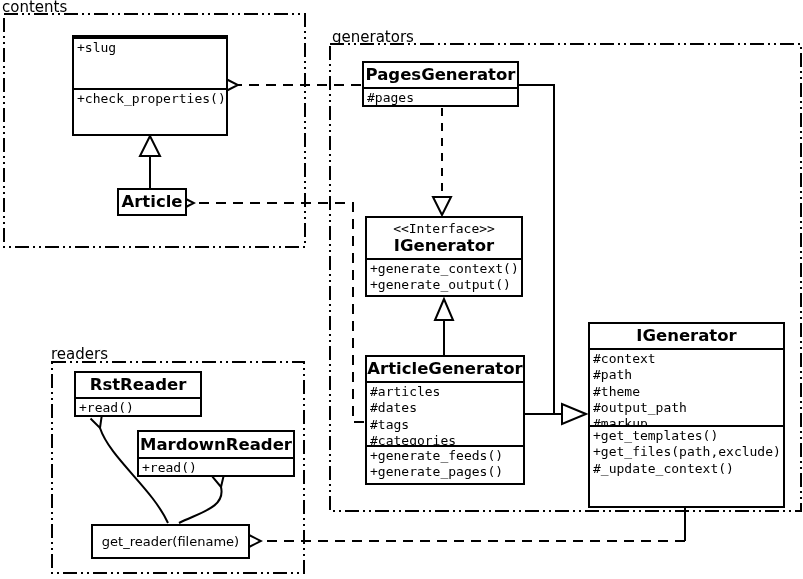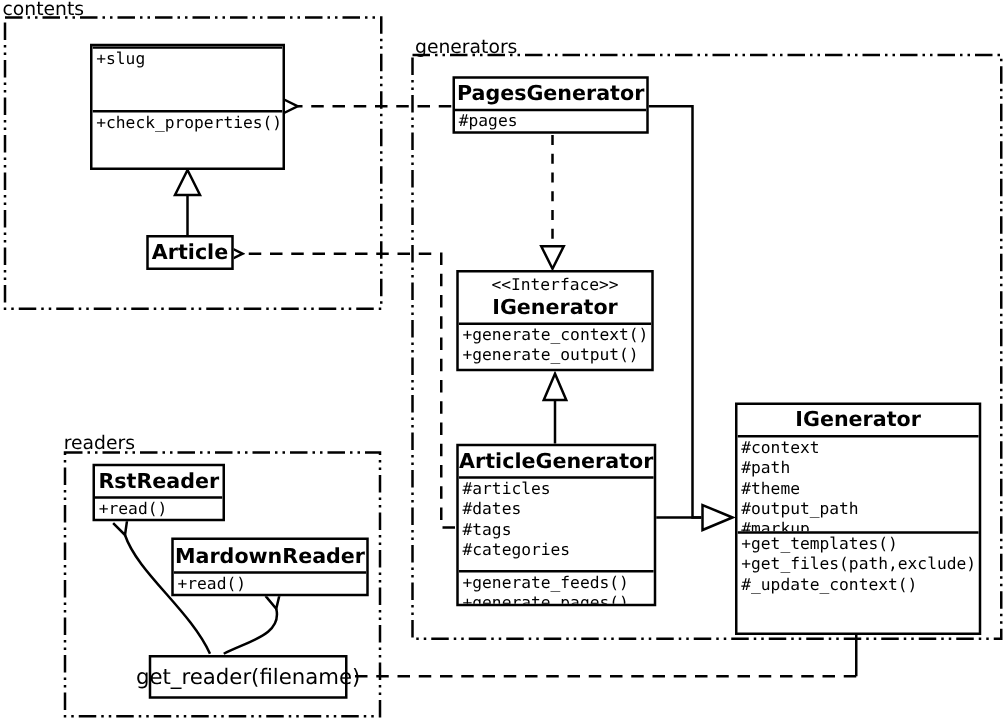--- a/index.html
+++ b/index.html
@@ -12,21 +12,21 @@
   .dash2{stroke-dasharray:8 7;}
   .tri{fill:#ffffff;stroke:#000;stroke-width:2;}
   .pkg-label{position:absolute;font-size:15px;line-height:15px;white-space:nowrap;}
   .cls{position:absolute;background:#ffffff;border:2px solid #000;box-sizing:border-box;overflow:hidden;}
   .cls-title{font-weight:bold;font-size:16.5px;text-align:center;white-space:nowrap;}
   .sec{border-top:2px solid #000;box-sizing:border-box;padding:1px 0 0 3px;overflow:hidden;}
   .m{font-family:"DejaVu Sans Mono","Liberation Mono",monospace;font-size:13px;line-height:16.3px;white-space:pre;}
   .stereo{font-family:"DejaVu Sans Mono","Liberation Mono",monospace;font-size:13px;font-weight:normal;line-height:15px;}
   .igen-head{display:flex;flex-direction:column;justify-content:center;align-items:center;height:40px;}
   .plain-box{position:absolute;background:#ffffff;border:2px solid #000;box-sizing:border-box;
-             display:flex;align-items:center;justify-content:center;font-size:17px;white-space:nowrap;margin-left:28px;}
+             display:flex;align-items:center;justify-content:center;font-size:13px;white-space:nowrap;}
 </style>
 </head>
 <body>
 
 <div id="stage">
 
   <svg id="wires" width="803" height="579" viewBox="0 0 803 579">
     <defs>
       <marker id="arrowOpen" viewBox="0 0 16 16" refX="2" refY="8" markerWidth="16" markerHeight="16" orient="auto" markerUnits="userSpaceOnUse">
         <path d="M14 2 L2 8 L14 14" fill="none" stroke="#000" stroke-width="2"></path>
@@ -91,21 +91,21 @@
       <div>IGenerator</div>
     </div>
     <div class="sec" style="height:37px">
       <div class="m">+generate_context()</div>
       <div class="m">+generate_output()</div>
     </div>
   </div>
 
   <div class="cls" style="left:365px;top:355px;width:160px;height:130px">
     <div class="cls-title" style="height:24px;line-height:24px">ArticleGenerator</div>
-    <div class="sec" style="height:75px">
+    <div class="sec" style="height:64px">
       <div class="m">#articles</div>
       <div class="m">#dates</div>
       <div class="m">#tags</div>
       <div class="m">#categories</div>
     </div>
     <div class="sec" style="height:35px">
       <div class="m">+generate_feeds()</div>
       <div class="m">+generate_pages()</div>
     </div>
   </div>
@@ -119,21 +119,21 @@
       <div class="m">#output_path</div>
       <div class="m">#markup</div>
     </div>
     <div class="sec" style="height:57px">
       <div class="m">+get_templates()</div>
       <div class="m">+get_files(path,exclude)</div>
       <div class="m">#_update_context()</div>
     </div>
   </div>
 
-  <div class="cls" style="left:74px;top:371px;width:106px;height:46px">
+  <div class="cls" style="left:74px;top:371px;width:128px;height:46px">
     <div class="cls-title" style="height:24px;line-height:24px">RstReader</div>
     <div class="sec" style="height:18px">
       <div class="m">+read()</div>
     </div>
   </div>
 
   <div class="cls" style="left:137px;top:430px;width:158px;height:47px">
     <div class="cls-title" style="height:25px;line-height:25px">MardownReader</div>
     <div class="sec" style="height:18px">
       <div class="m">+read()</div>

